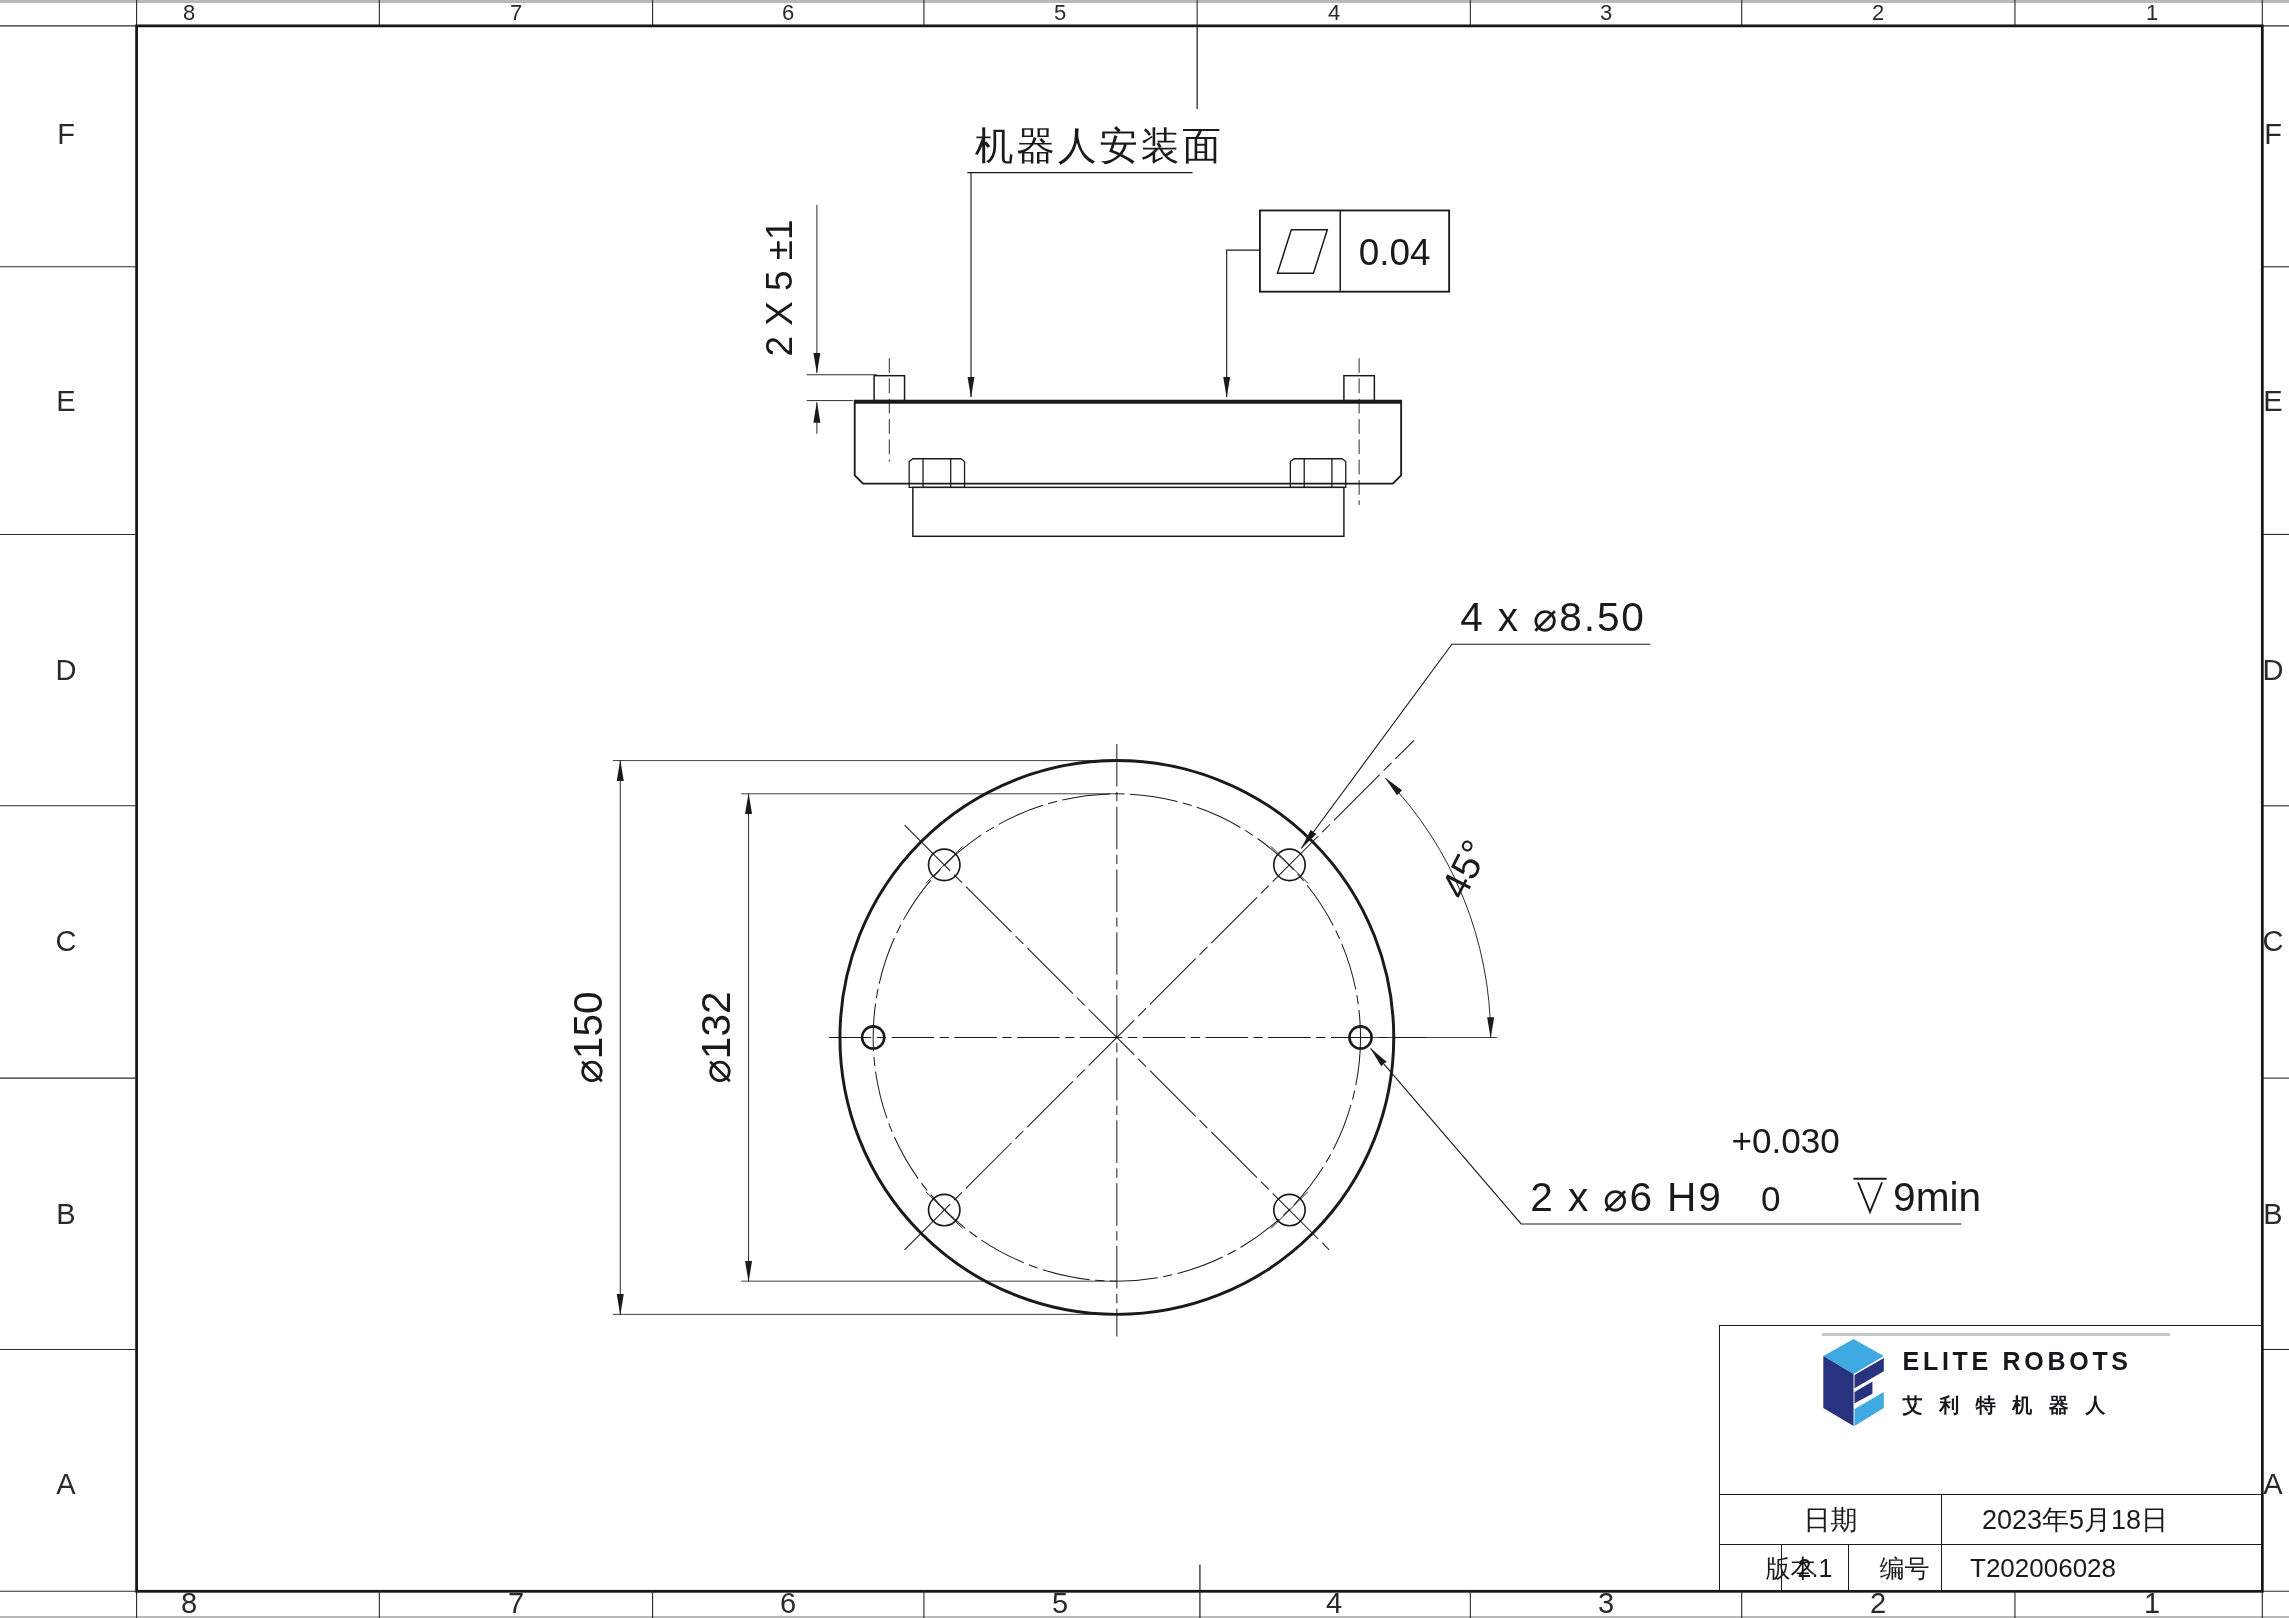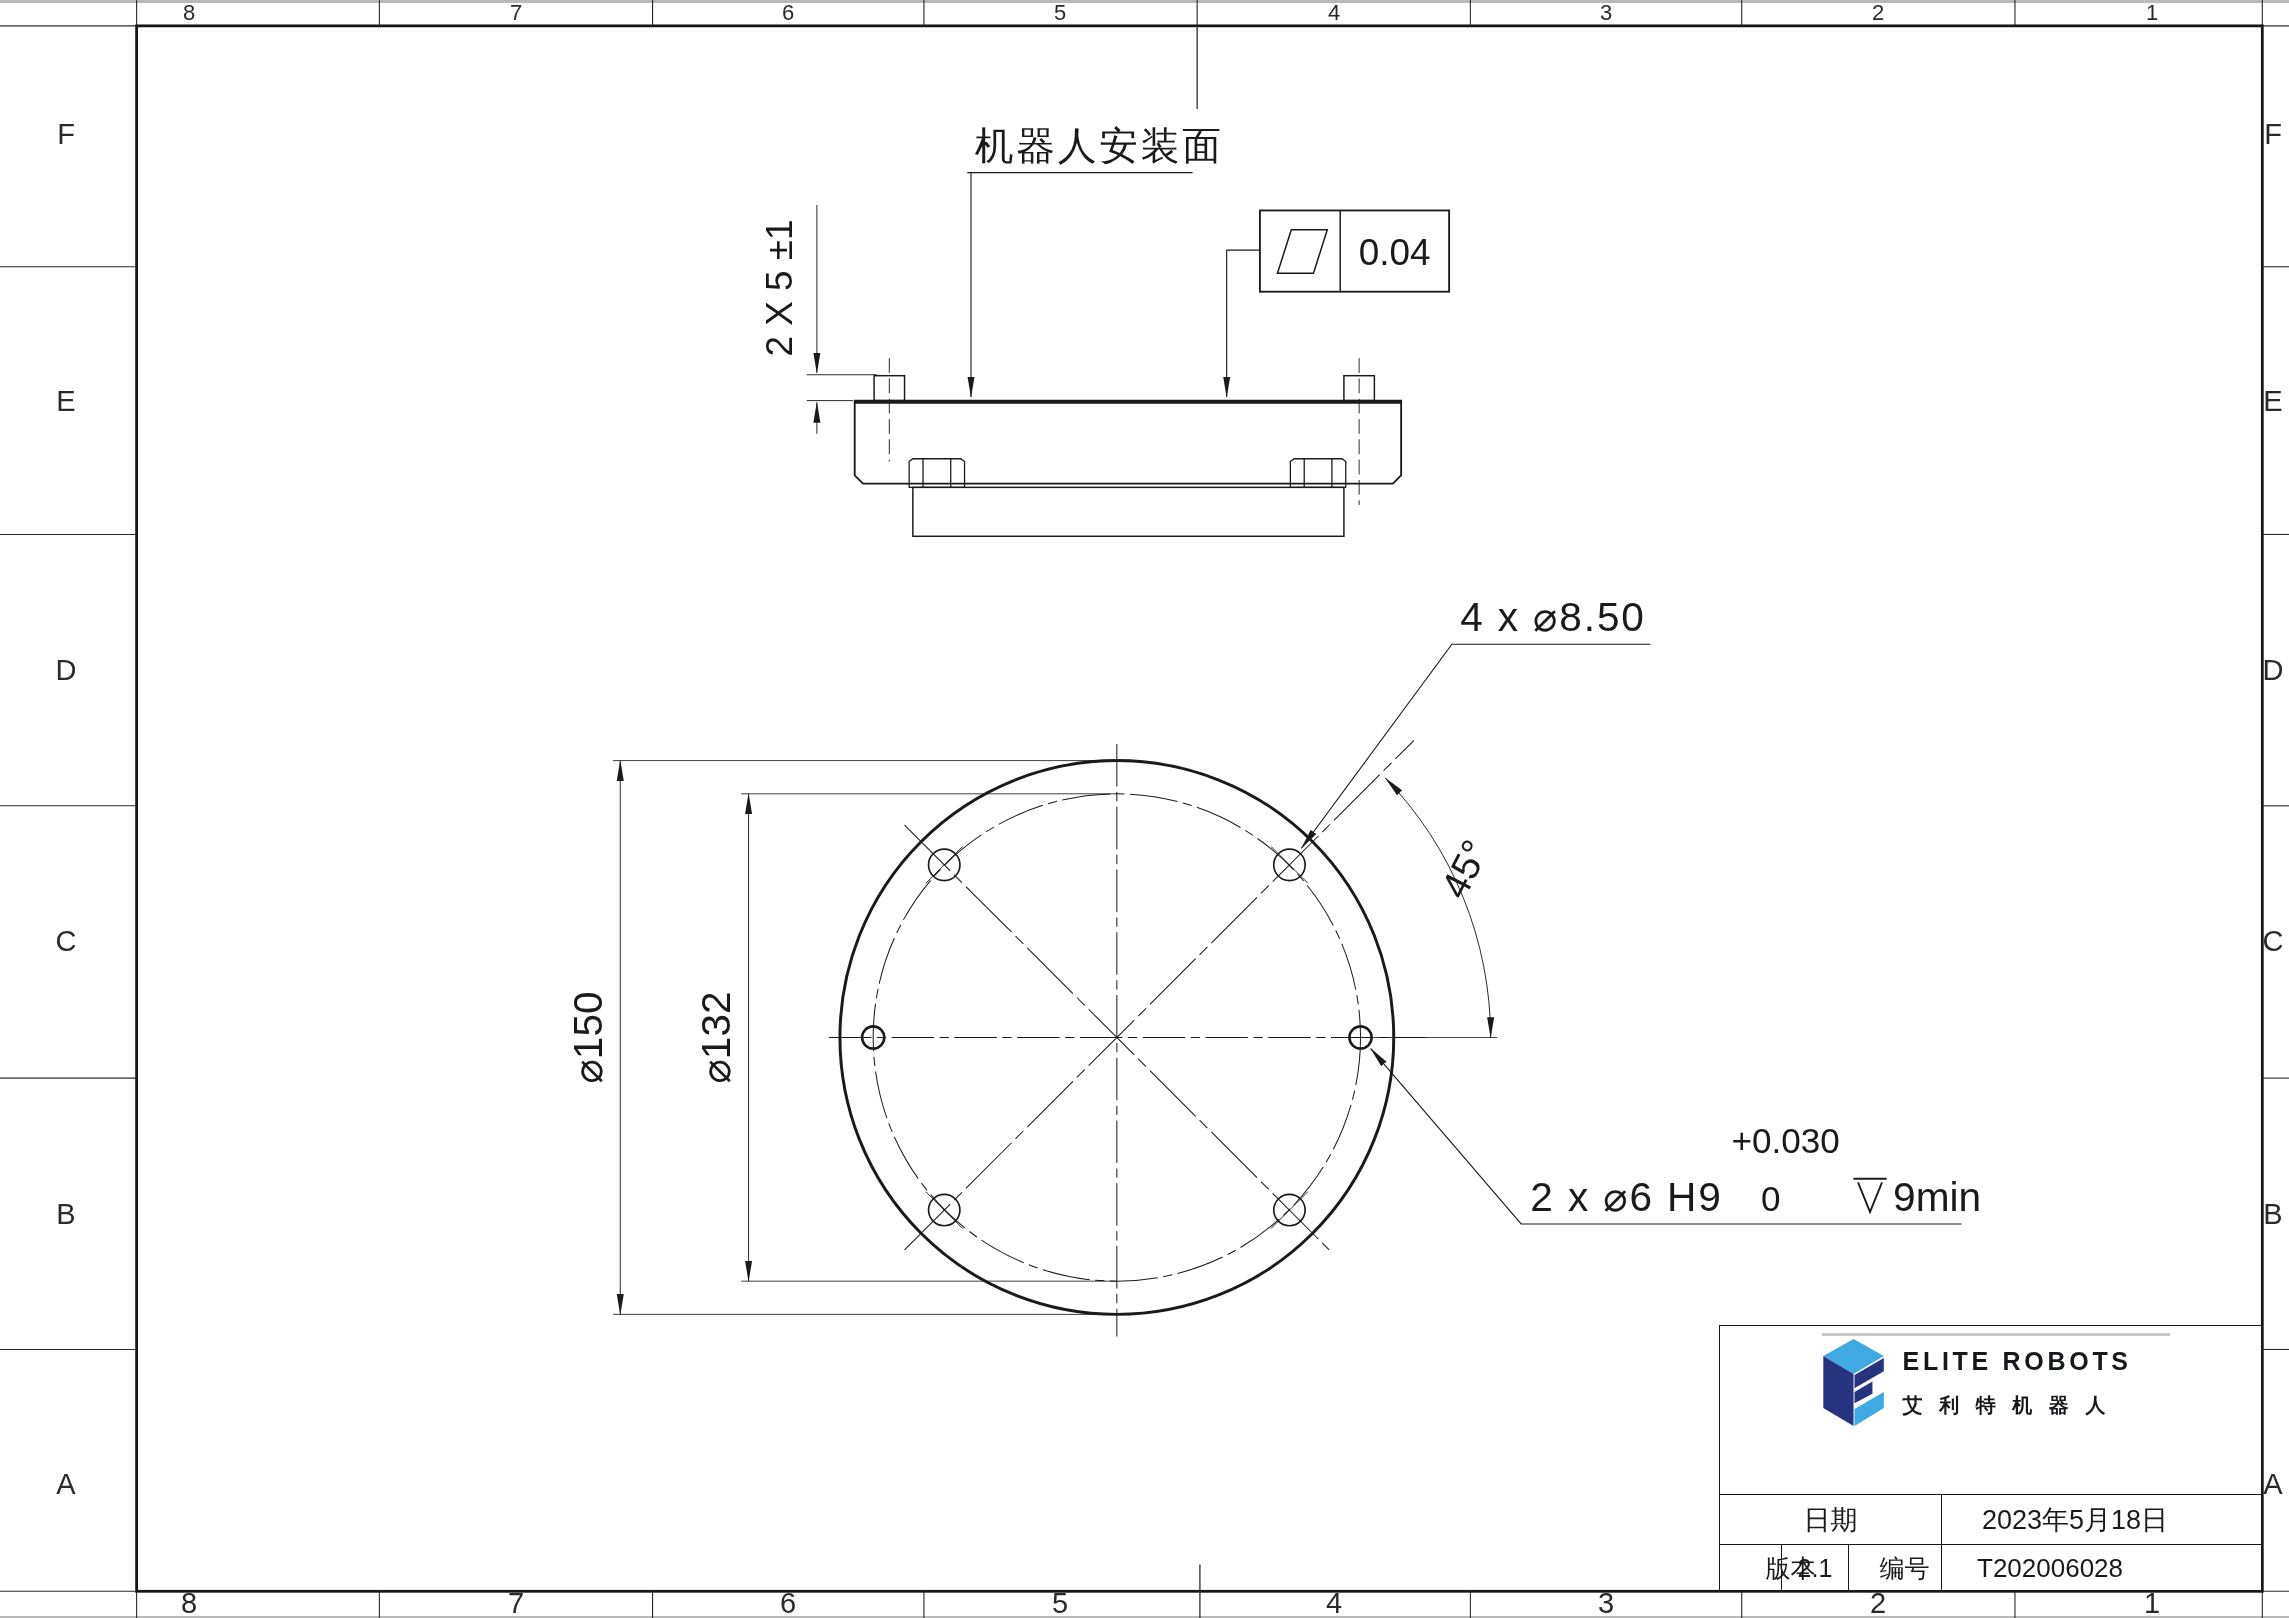--- a/index.html
+++ b/index.html
@@ -31,21 +31,21 @@
   .tb-date{top:168px;height:50px;border-top:1.8px solid #1a1a1a;}
   .tb-ver{top:218px;height:48px;border-top:1.8px solid #1a1a1a;}
   .tb-cell{position:absolute;top:0;height:100%;display:flex;align-items:center;box-sizing:border-box;}
   .tb-label{justify-content:center;font-size:27px;}
   .tb-value{font-size:27px;}
   .c-l{left:0;width:221px;}
   .c-v{left:221px;width:322px;border-left:1.8px solid #1a1a1a;padding-left:13px;}
   .ver-a{left:0;width:61px;justify-content:center;font-size:25px;margin-left:40px;}
   .ver-b{left:61px;width:67px;border-left:1.8px solid #1a1a1a;justify-content:center;font-size:25px;}
   .ver-c{left:128px;width:92px;border-left:1.8px solid #1a1a1a;justify-content:center;font-size:25px;padding-left:20px;}
-  .ver-d{left:221px;width:322px;border-left:1.8px solid #1a1a1a;padding-left:35px;font-size:26px;}
+  .ver-d{left:221px;width:322px;border-left:1.8px solid #1a1a1a;padding-left:28px;font-size:26px;}
   .date-pad{padding-left:40px;}
 </style>
 </head>
 <body>
 
 <div class="sheet">
   <div class="edge-top"></div>
   <div class="edge-bottom"></div>
 
   <svg class="drawing" width="2290" height="1619" viewBox="0 0 2481 1754">

